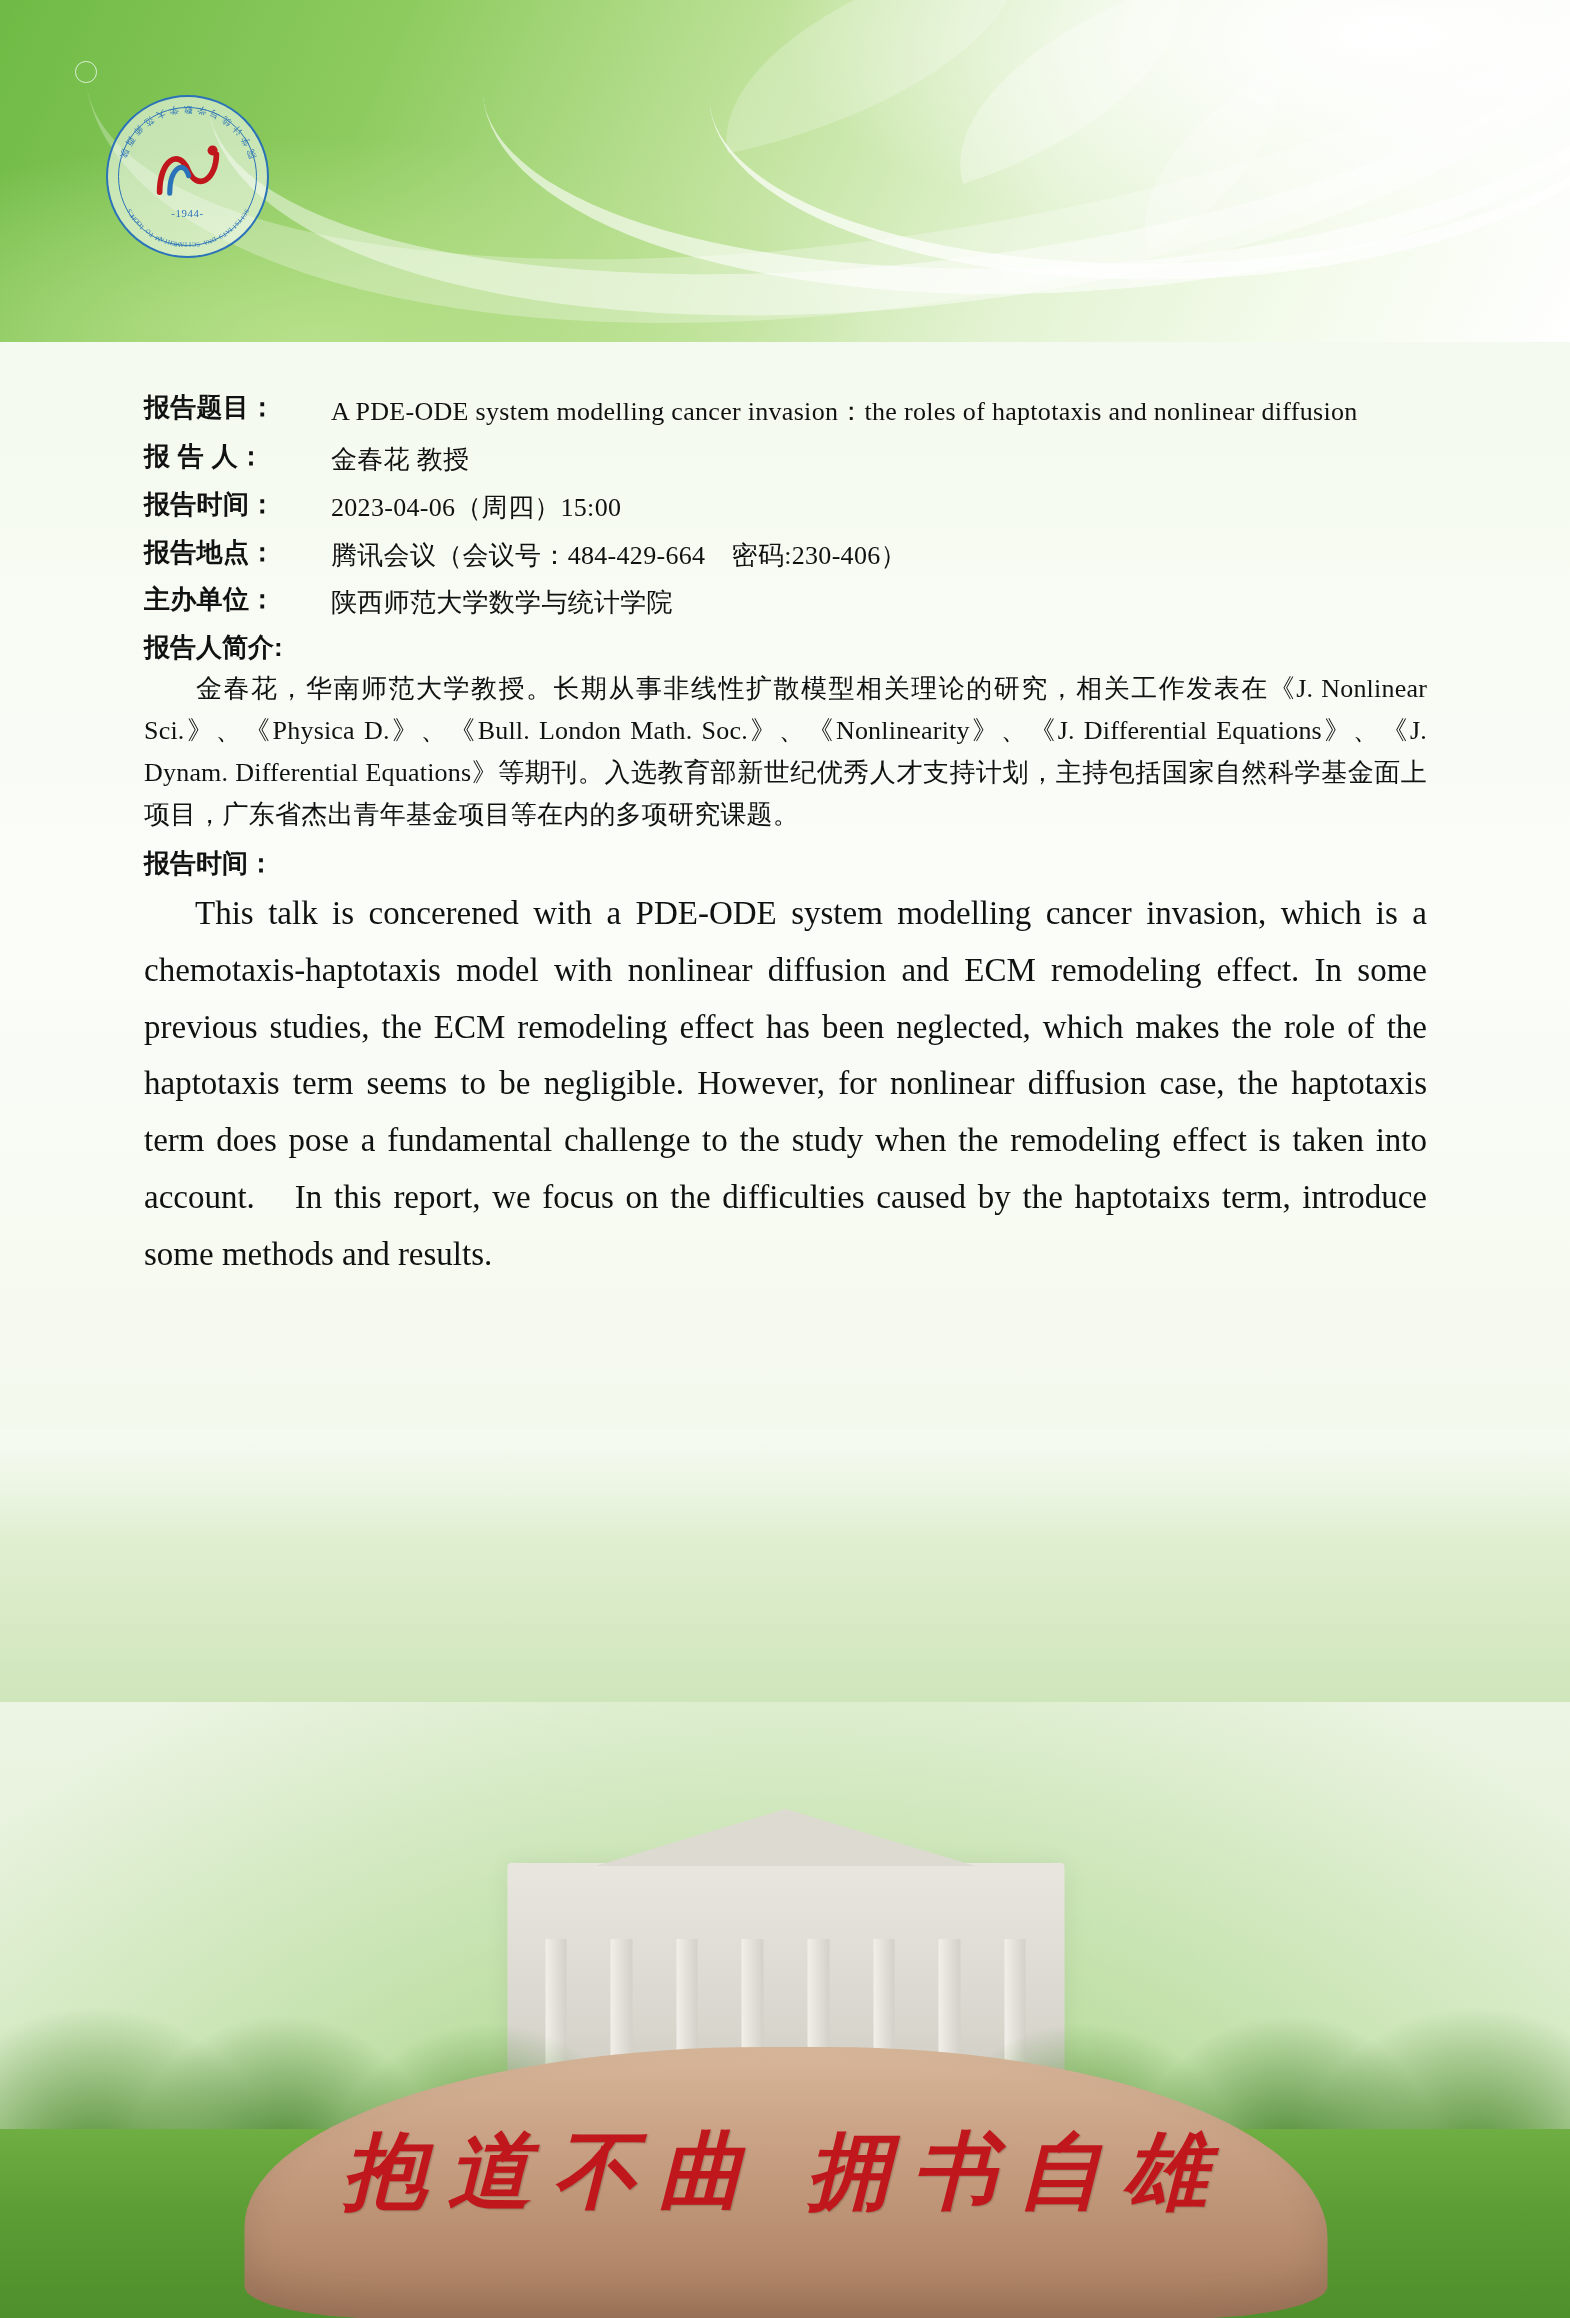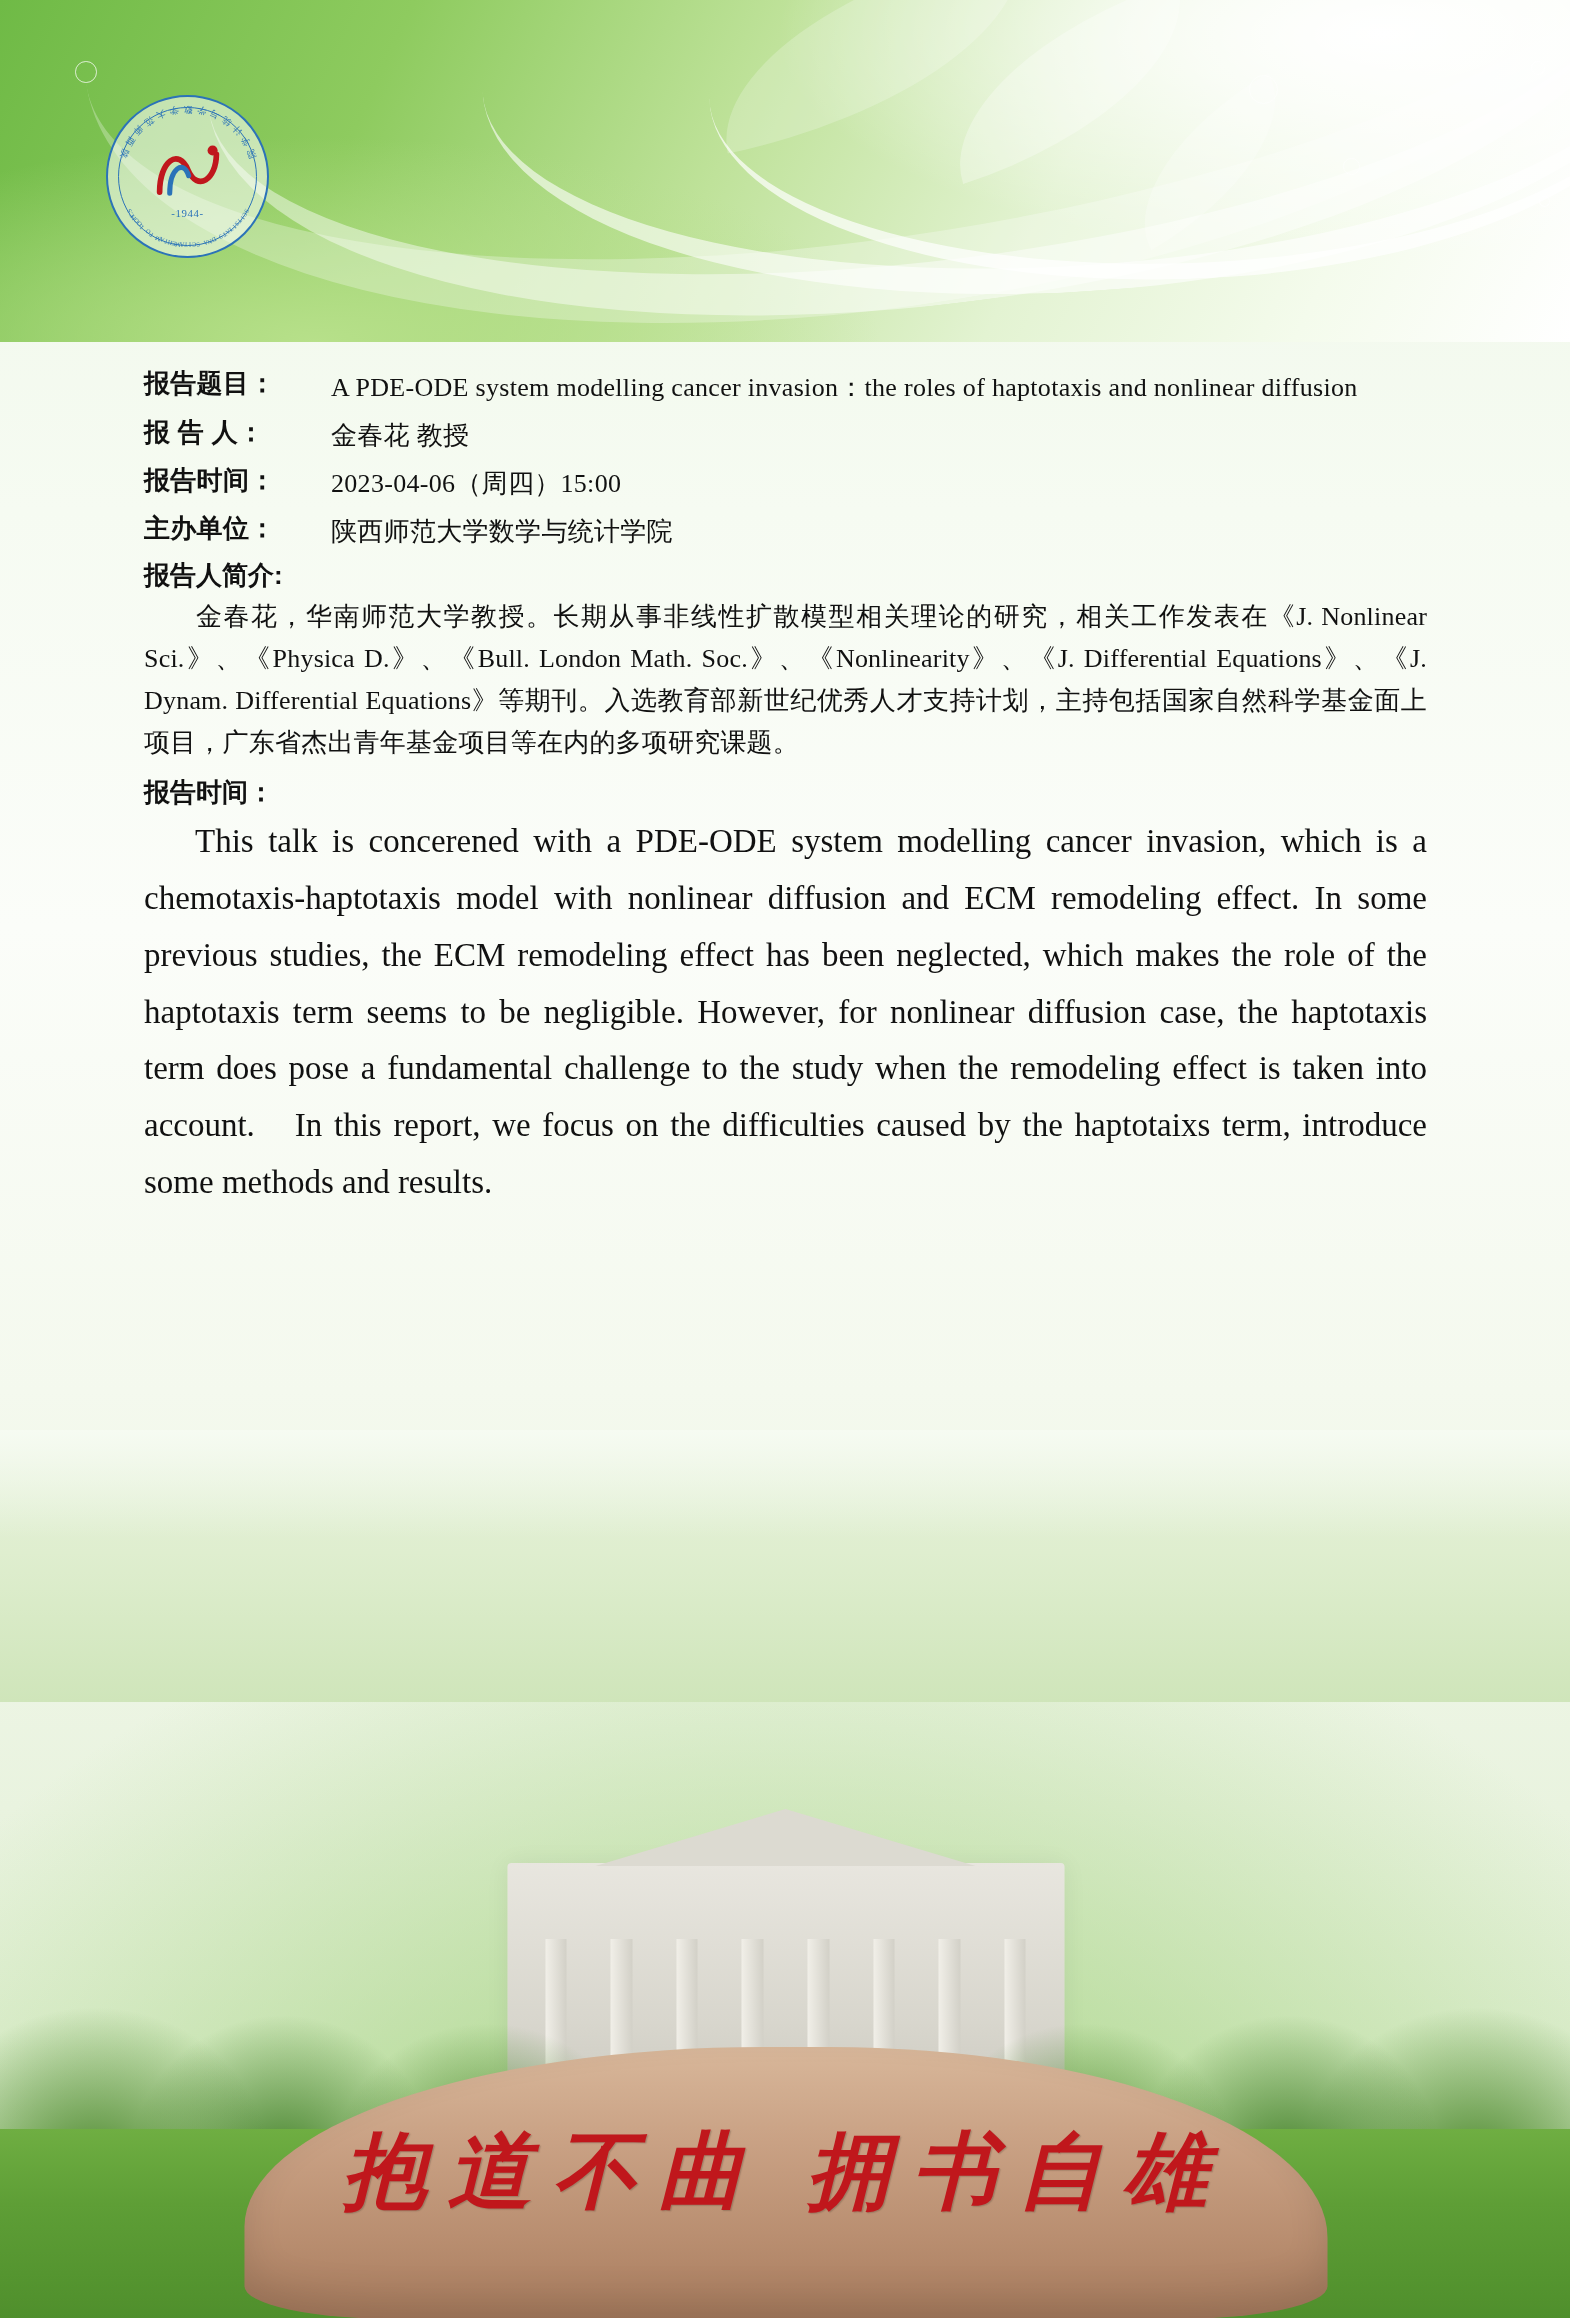--- a/index.html
+++ b/index.html
@@ -243,21 +243,21 @@
   .photo-fade {
     position: absolute; left:0; right:0; top:0; height: 108px;
     background: linear-gradient(180deg, rgba(246,251,242,1) 0%, rgba(246,251,242,0) 100%);
   }
 
   
   .content {
     position: absolute;
     left: 144px;
     right: 144px;
-    top: 370px;
+    top: 394px;
     font-size: 26px;
     line-height: 1.0;
     color: #111;
     z-index: 5;
   }
   .row {
     display: flex;
     align-items: flex-start;
     margin-bottom: 14px;
   }
@@ -415,20 +415,24 @@
     <div class="row">
       <div class="label">报 告 人：</div>
       <div class="value">金春花  教授</div>
     </div>
 
     <div class="row">
       <div class="label">报告时间：</div>
       <div class="value">2023-04-06（周四）15:00</div>
     </div>
 
+    <div class="row">
+      <div class="label">报告地点：</div>
+      <div class="value">腾讯会议（会议号：484-429-664　密码:230-406）</div>
+    </div>
 
     <div class="row">
       <div class="label">主办单位：</div>
       <div class="value">陕西师范大学数学与统计学院</div>
     </div>
 
     <div class="section-head">报告人简介:</div>
     <p class="para-cn">金春花，华南师范大学教授。长期从事非线性扩散模型相关理论的研究，相关工作发表在《J. Nonlinear Sci.》、《Physica D.》、《Bull. London Math. Soc.》、《Nonlinearity》、《J. Differential Equations》、《J. Dynam. Differential Equations》等期刊。入选教育部新世纪优秀人才支持计划，主持包括国家自然科学基金面上项目，广东省杰出青年基金项目等在内的多项研究课题。</p>
 
     <div class="section-head">报告时间：</div>

